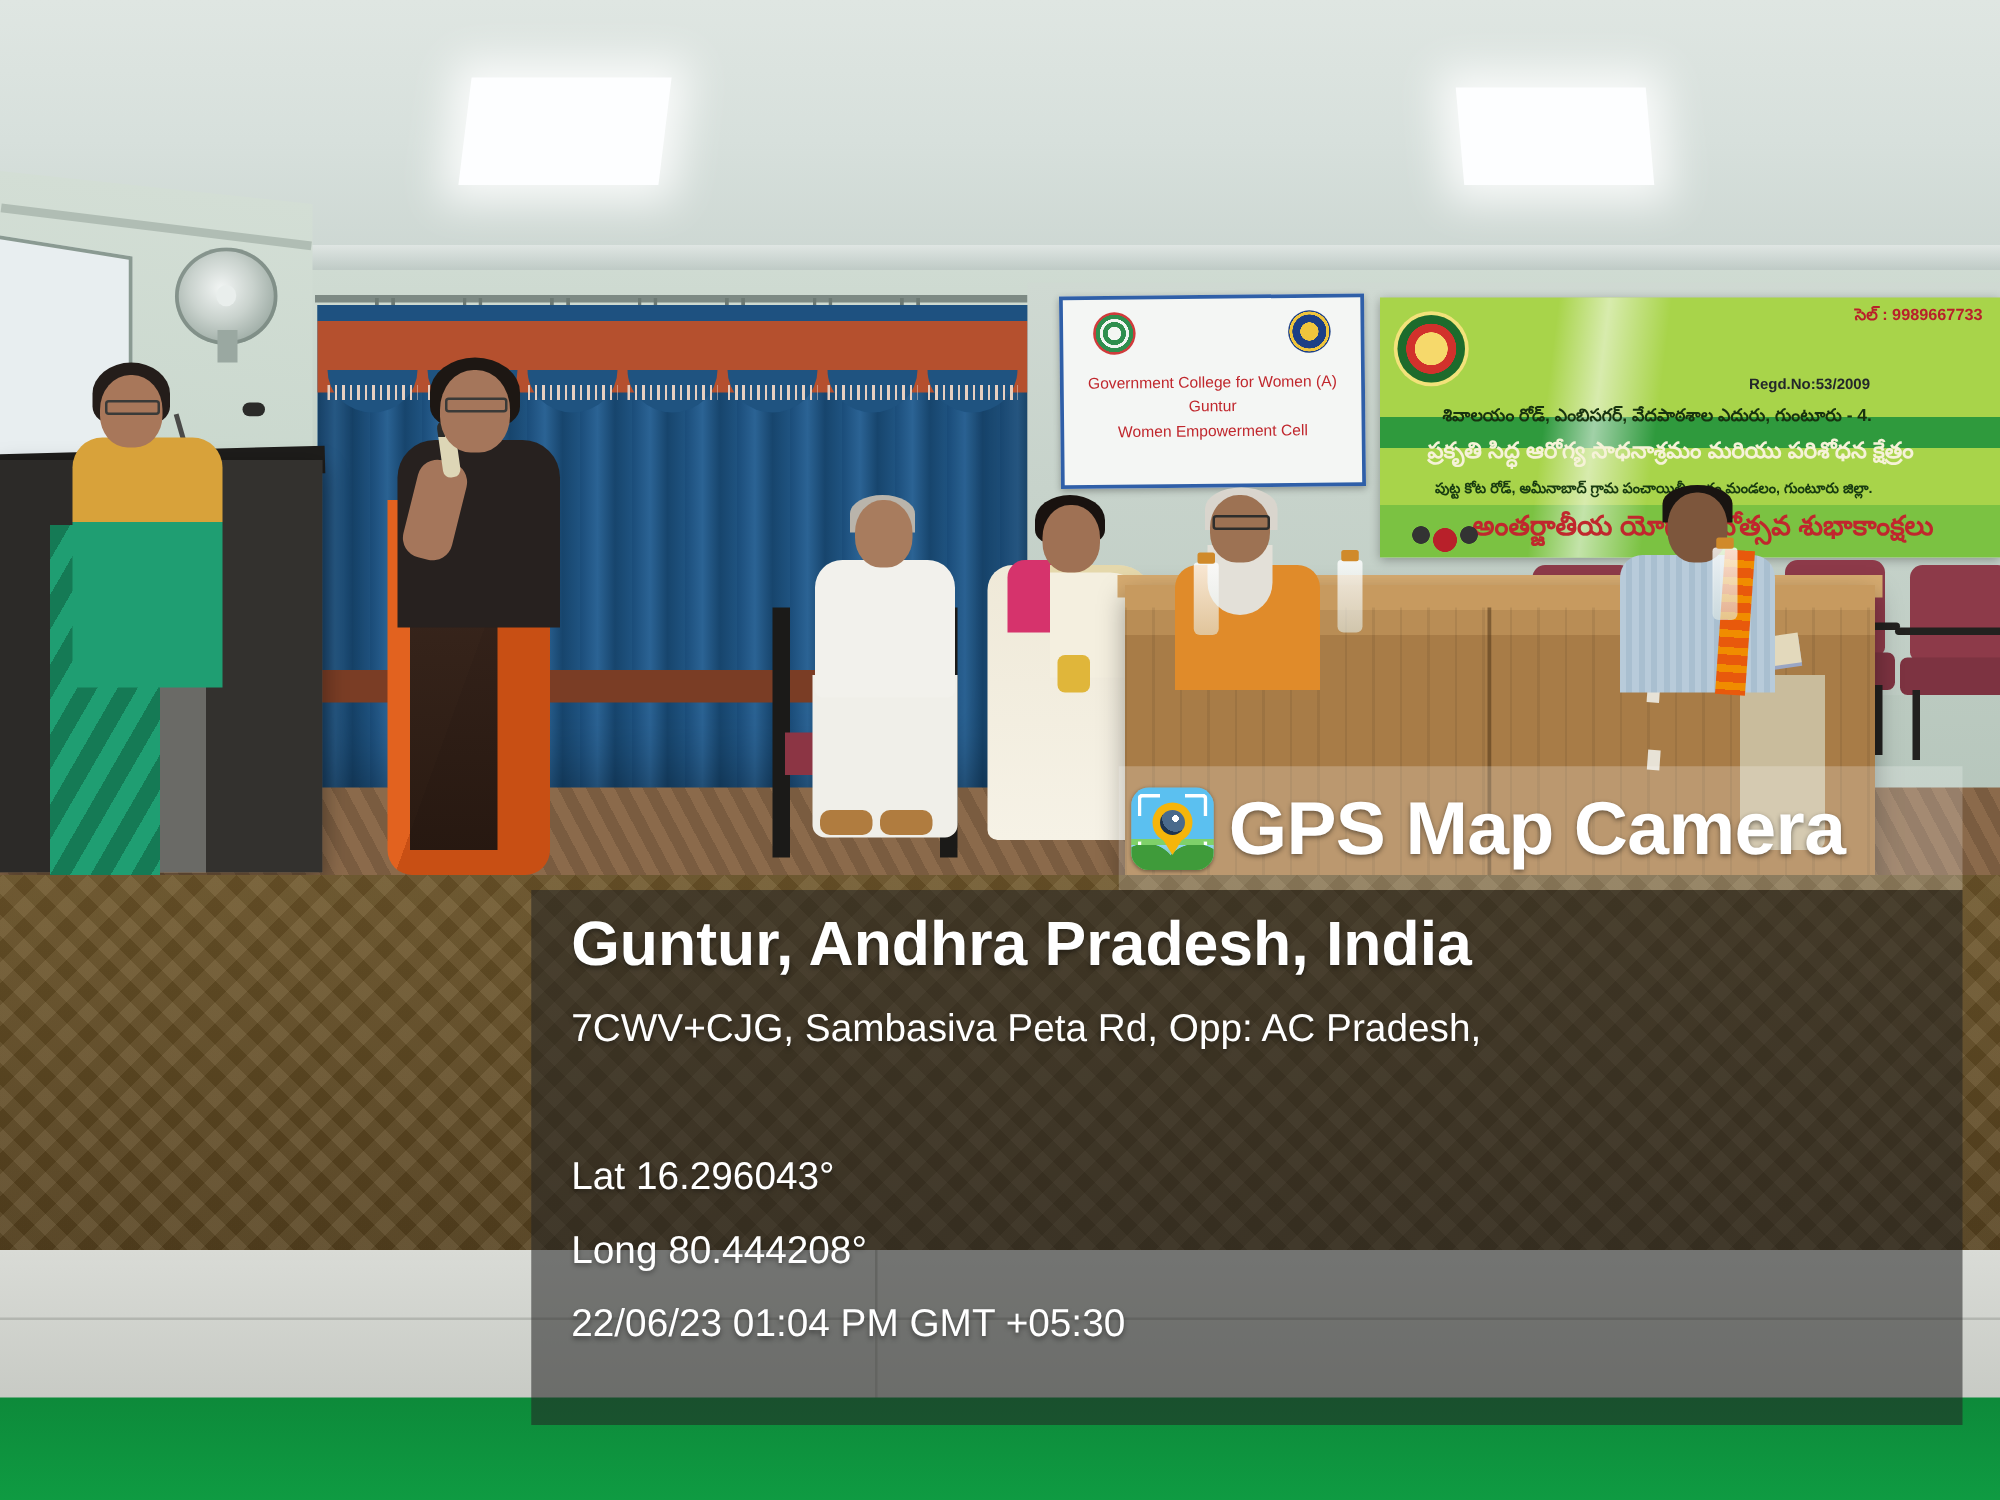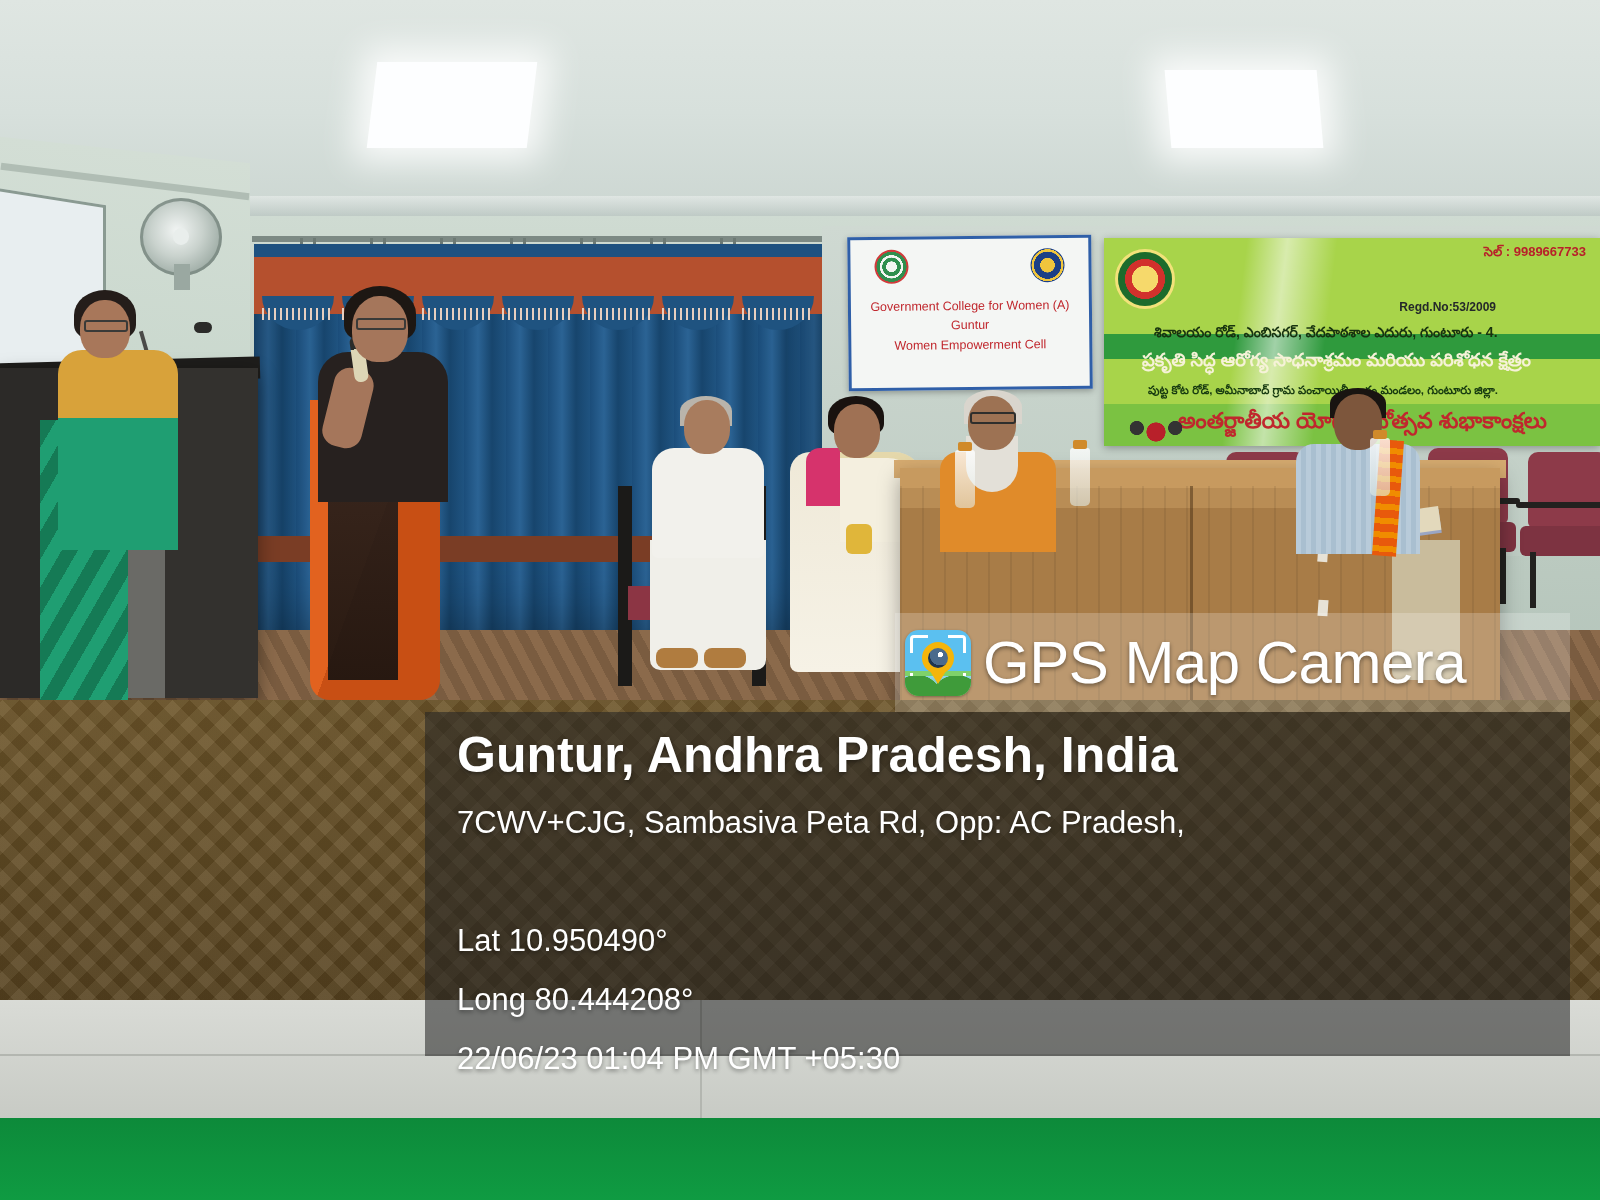--- a/index.html
+++ b/index.html
@@ -511,29 +511,29 @@
   }
   .gps-logo .land {
     position: absolute; left: 0; bottom: 0; width: 100%; height: 20px;
     background:
       radial-gradient(circle at 18% 120%, #3f9b3a 0 42%, transparent 43%),
       radial-gradient(circle at 78% 130%, #3f9b3a 0 46%, transparent 47%),
       linear-gradient(180deg,#8fd4f5,#6fbf55);
   }
   .gps-title {
     margin-left: 12px;
-    font-size: 60px; font-weight: normal; color: #ffffff;
+    font-size: 60px; font-weight: bold; color: #ffffff;
     letter-spacing: -0.5px;
     text-shadow: 0 2px 4px rgba(0,0,0,.45);
     white-space: nowrap;
   }
 
   .gps-panel {
     position: absolute;
-    left: 425px; top: 712px; width: 1145px; height: 344px;
+    left: 425px; top: 712px; width: 1145px; height: 428px;
     background: rgba(35,35,35,0.56);
   }
   .gps-place {
     position: absolute; left: 32px; top: 14px;
     font-size: 50px; font-weight: bold; color: #fff;
     white-space: nowrap;
     text-shadow: 0 2px 4px rgba(0,0,0,.4);
   }
   .gps-line {
     position: absolute; left: 32px;
@@ -790,19 +790,19 @@
       <div class="land"></div>
       <div class="pin"></div>
       <div class="lens"></div>
     </div>
     <div class="gps-title">GPS Map Camera</div>
   </div>
 
   <div class="gps-panel">
     <div class="gps-place">Guntur, Andhra Pradesh, India</div>
     <div class="gps-line a">7CWV+CJG, Sambasiva Peta Rd, Opp: AC Pradesh,</div>
-    <div class="gps-line c">Lat 10.950490°</div>
+    <div class="gps-line c">Lat 16.296043°</div>
     <div class="gps-line d">Long 80.444208°</div>
     <div class="gps-line e">22/06/23 01:04 PM GMT +05:30</div>
   </div>
 
 
 </div>
 
 </body></html>

